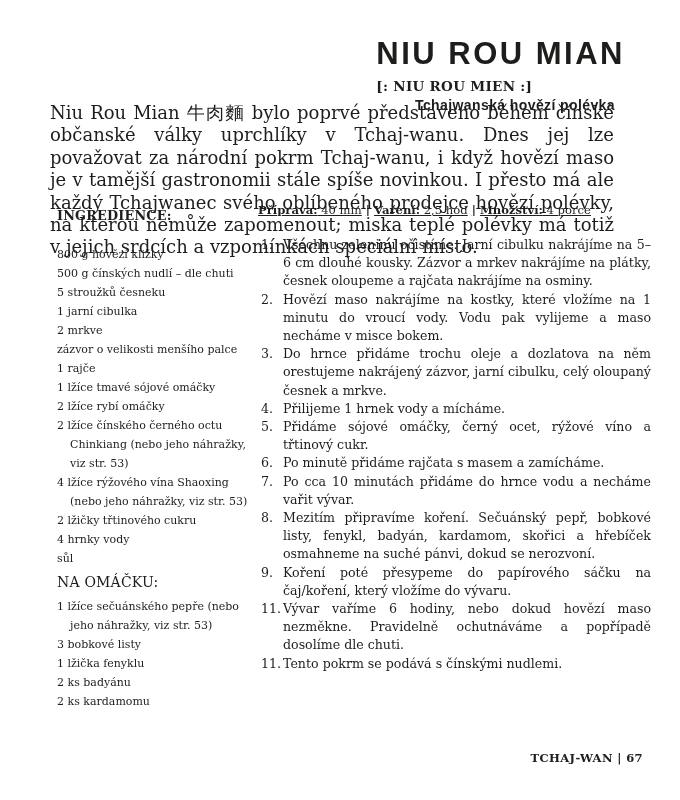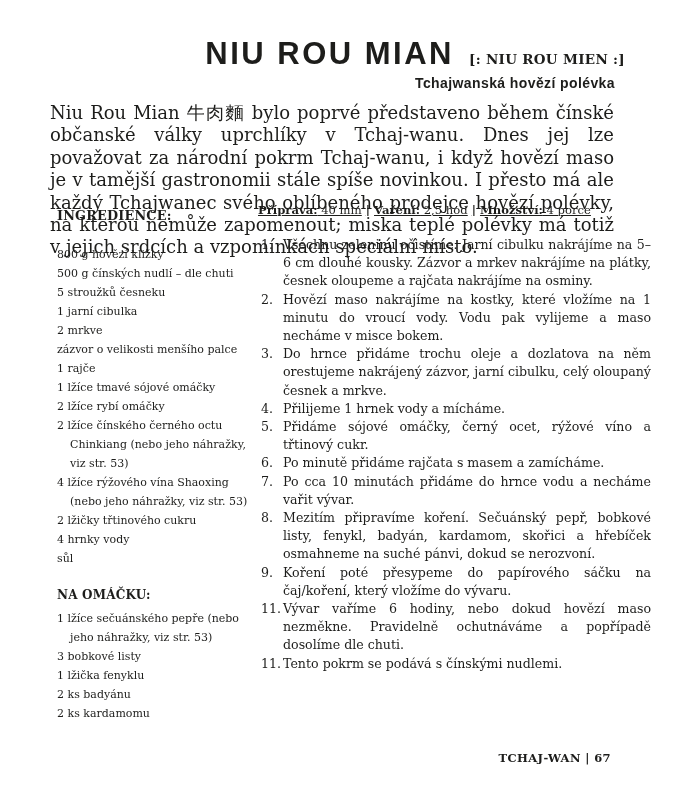--- a/index.html
+++ b/index.html
@@ -9,21 +9,21 @@
     width:680px; height:800px;
     margin:0 auto;
     background:#ffffff;
     color:#1d1d1b;
     font-family:"DejaVu Serif", serif;
     overflow:hidden;
   }
 
   
   .header { position:absolute; top:36px; right:55px; text-align:right; }
-  .title-row { display:flex; align-items:baseline; justify-content:flex-end; gap:15px; }
+  .title-row { display:flex; align-items:baseline; justify-content:flex-end; gap:6px;flex-direction:column; }
   .title {
     font-family:"Liberation Sans", sans-serif;
     font-weight:700; font-size:31px; letter-spacing:2.5px;
     white-space:nowrap;
   }
   .pron {
     font-family:"DejaVu Serif", serif;
     font-weight:700; font-size:13.5px; letter-spacing:0.3px;
     white-space:nowrap;
   }
@@ -45,22 +45,22 @@
   .ing-heading {
     font-weight:700; font-size:12.8px; letter-spacing:0.2px;margin-top:7px;
   }
   ul.ing-list { list-style:none; margin-top:22px; }
   ul.ing-list.sauce { margin-top:0; }
   ul.ing-list li {
     font-size:11px; line-height:19px;
     padding-left:13px; text-indent:-13px;
   }
   .sauce-heading {
-    font-weight:700; font-size:12px; letter-spacing:0.2px;
-    margin-top:20px; margin-bottom:7px;
+    font-weight:400; font-size:14px; letter-spacing:0.2px;
+    margin-top:6px; margin-bottom:7px;
   }
 
   
   .meta {
     position:absolute; top:203px; left:258px;
     font-size:11.6px; white-space:nowrap;text-decoration:underline;
   }
   .meta b { font-weight:700; }
   .meta .sep { padding:0 4px; font-weight:700; }
 
@@ -69,21 +69,21 @@
   ol.steps { list-style:none; }
   ol.steps li {
     display:grid; grid-template-columns:22px 1fr;
     font-size:12.6px; line-height:18.2px;
   }
   .step-num { font-weight:400; }
   .step-text { text-align:justify; }
 
   
   .footer {
-    position:absolute; top:751px; right:69px;
+    position:absolute; top:751px; right:37px;
     font-weight:700; font-size:11.5px; letter-spacing:0.4px;
   }
 </style>
 </head>
 <body>
 
 <div class="page">
 
   <div class="header">
     <div class="title-row">

